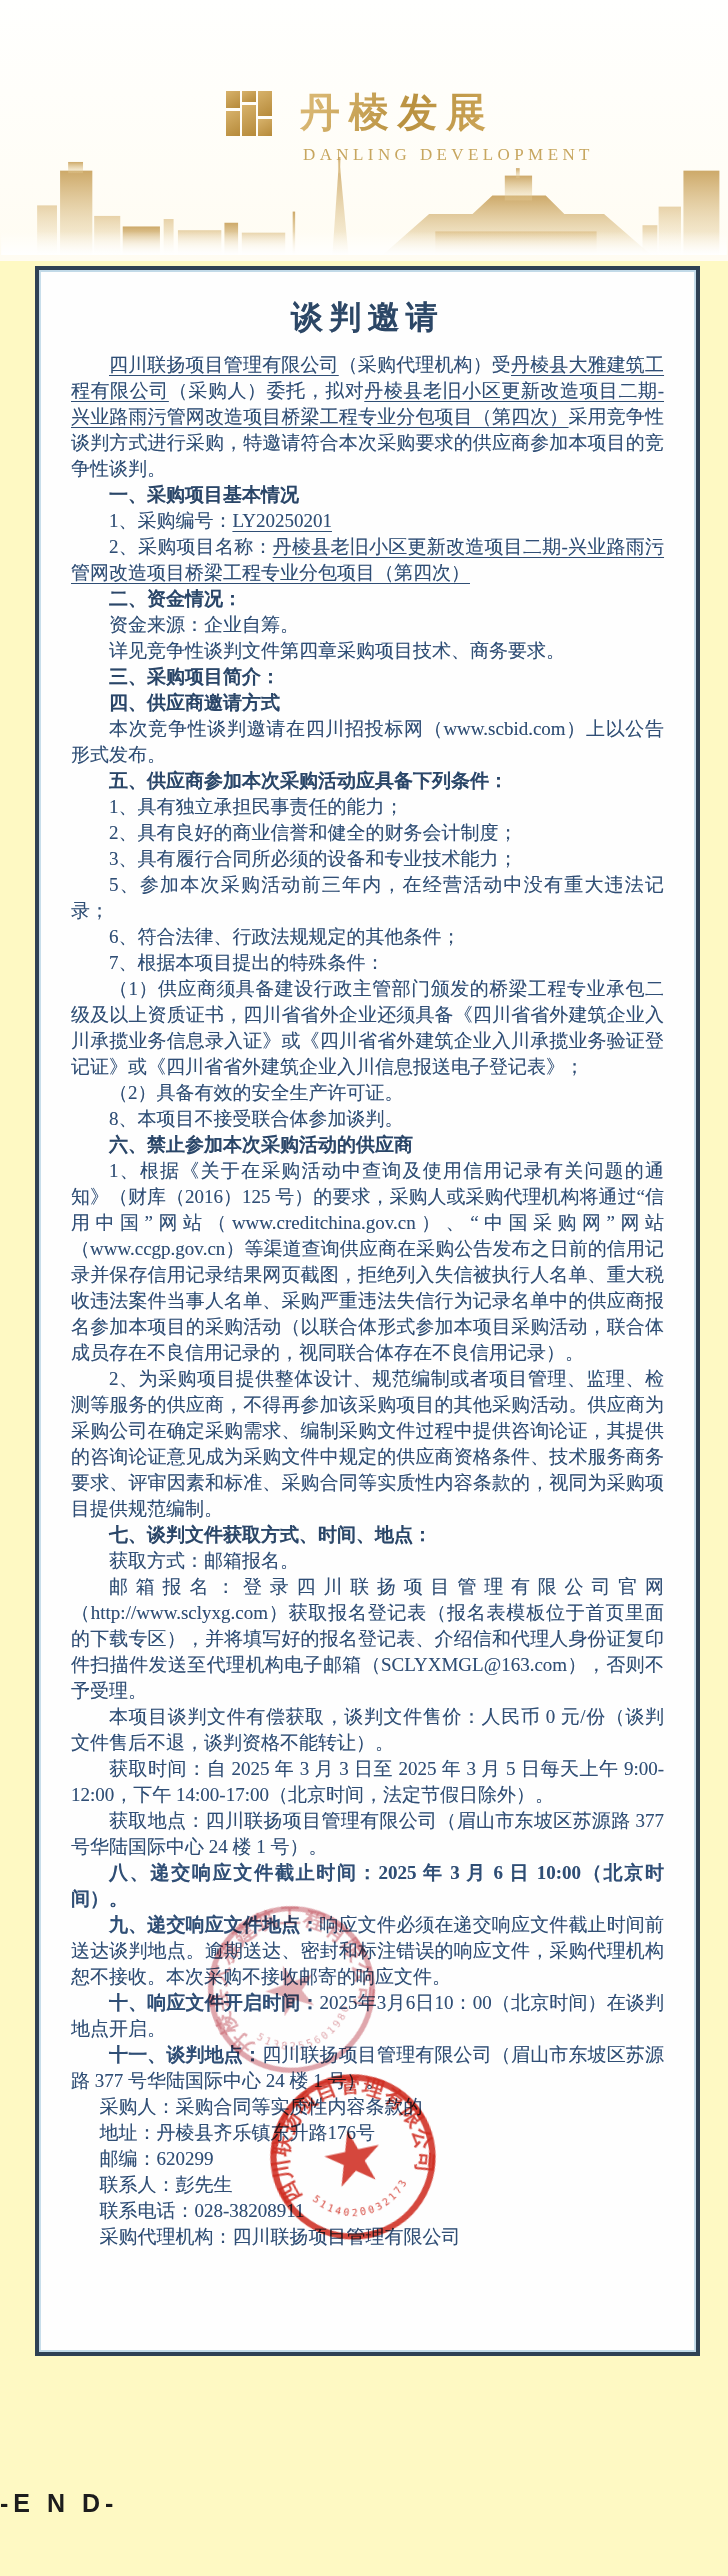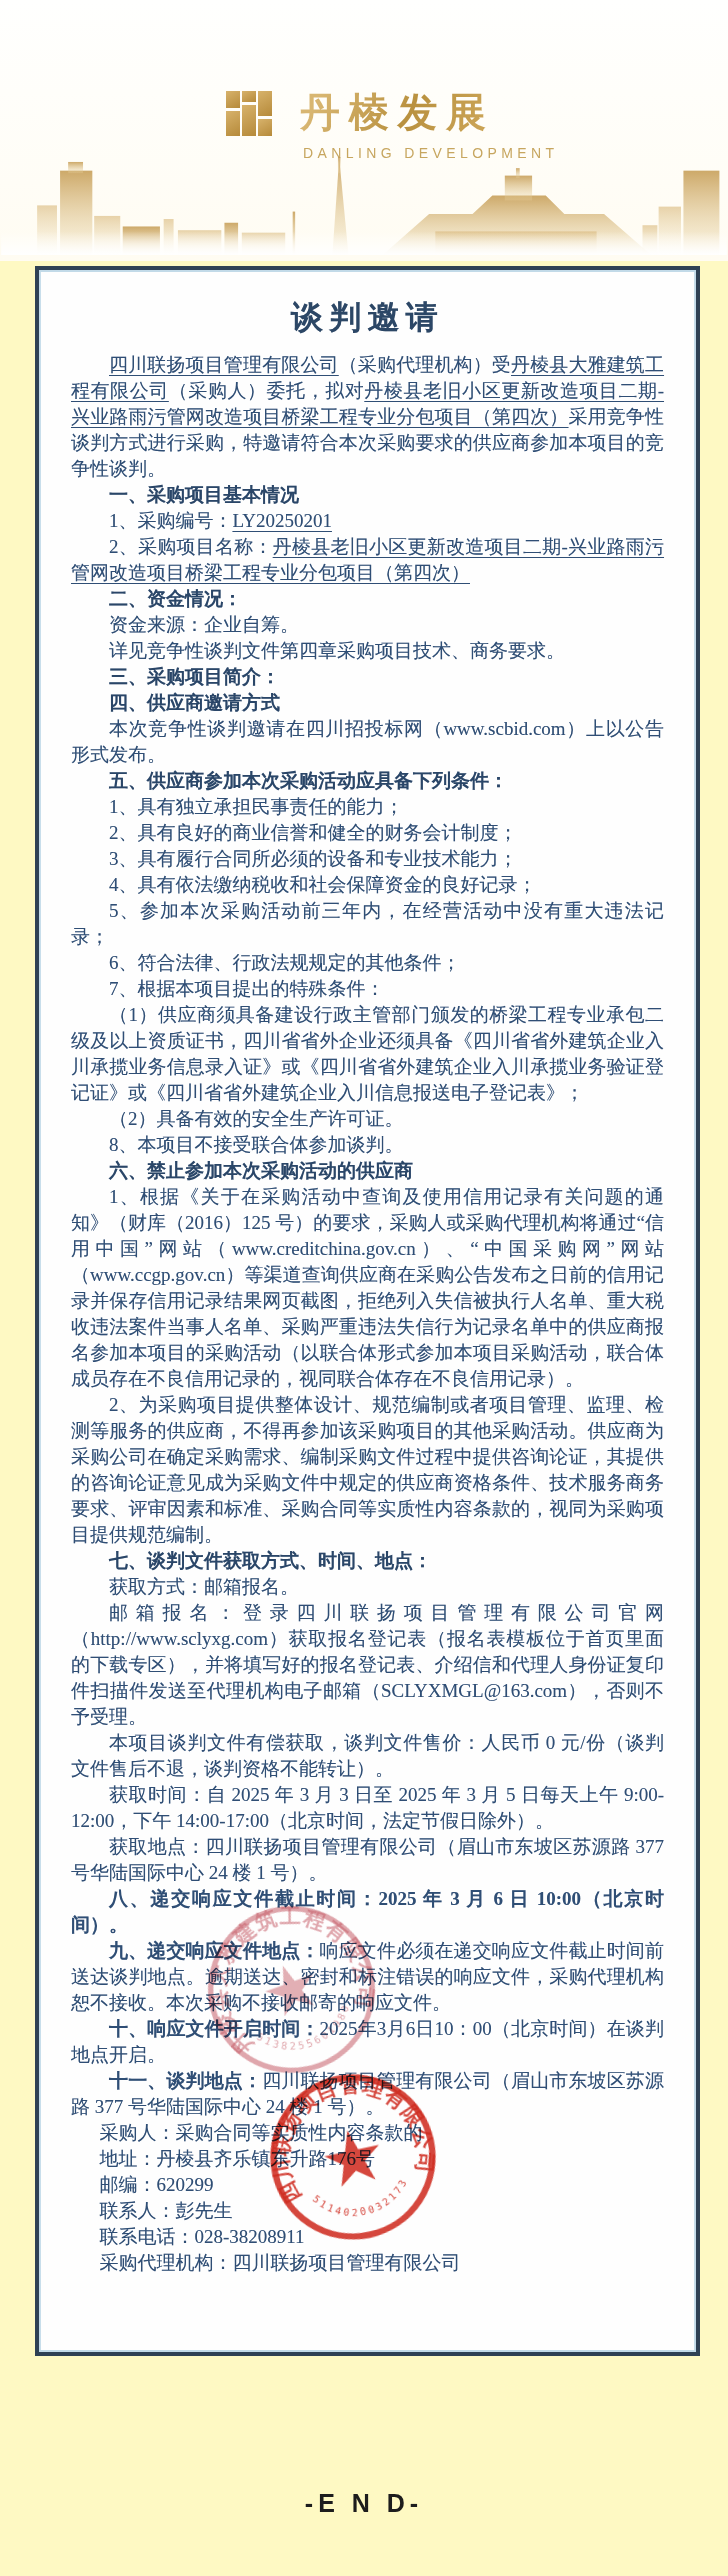--- a/index.html
+++ b/index.html
@@ -15,22 +15,22 @@
     display:grid;grid-template-columns:1fr 1fr 1fr;column-gap:2.5px;}
   .logo-col{display:grid;row-gap:2.5px;}
   .logo-col.c1{grid-template-rows:17.4px 25px;}
   .logo-col.c2{grid-template-rows:11.2px 31px;}
   .logo-col.c3{grid-template-rows:25px 17.4px;}
   .logo-col span{display:block;background:linear-gradient(150deg,#d7b26b,#b68a3a);}
   .brand-cn{position:absolute;left:300px;top:91px;font-size:40px;line-height:44px;
     font-weight:bold;letter-spacing:8.7px;white-space:nowrap;
     background:linear-gradient(120deg,#d8b671 10%,#b9913f 55%,#caa355 90%);
     -webkit-background-clip:text;background-clip:text;color:transparent;}
-  .brand-en{position:absolute;left:303px;top:145px;font-size:14px;letter-spacing:4.4px;
-    color:#c7a65f;font-family:Liberation Sans, sans-serif;white-space:nowrap;}
+  .brand-en{position:absolute;left:303px;top:145px;font-size:17px;letter-spacing:4.4px;
+    color:#c7a65f;font-family:Liberation Serif, serif;white-space:nowrap;}
   .skyline{position:absolute;left:0;top:157px;width:728px;height:98px;}
   
   .frame{
     position:absolute;left:35px;top:266px;width:665px;height:2090px;
     box-sizing:border-box;border:4.4px solid #2f4154;background:#fefefe;
     box-shadow:inset 0 0 0 1.9px rgba(183,211,228,.85);
     padding:16px 32px 0 32px;overflow:hidden;
   }
   .doc-title{
     text-align:center;font-size:32px;font-weight:bold;letter-spacing:6.2px;
@@ -52,21 +52,21 @@
   .stamp text{font-family:"Liberation Serif","DejaVu Serif",serif;}
   .stamp .seal-text{font-size:36px;font-weight:bold;letter-spacing:2px;}
   .stamp .seal-num{font-size:17px;letter-spacing:5px;
     font-family:"DejaVu Sans Mono",monospace;}
   .stamp1{left:203px;top:1901px;width:177px;height:177px;
     color:rgba(198,95,105,.55);transform:rotate(-20deg);filter:blur(0.2px);}
   .stamp2{left:266px;top:2070px;width:174px;height:174px;
     color:rgba(208,46,34,.88);transform:rotate(-12deg);filter:blur(0.2px);}
   
   .end-label{
-    position:absolute;top:2489px;left:0;width:728px;text-align:center;
+    position:absolute;top:2489px;left:0;width:728px;text-align:left;
     font-size:25px;font-weight:bold;letter-spacing:5px;color:#1d1d1d;
     font-family:"Liberation Sans",sans-serif;
   }
 </style>
 </head>
 <body>
 
 <div class="page">
 
   <div class="header">
@@ -138,21 +138,20 @@
         <div class="blk h"><span>二、资金情况：</span></div>
         <div class="blk"><span>资金来源：企业自筹。</span></div>
         <div class="blk"><span>详见竞争性谈判文件第四章采购项目技术、商务要求。</span></div>
         <div class="blk h"><span>三、采购项目简介：</span></div>
         <div class="blk h"><span>四、供应商邀请方式</span></div>
         <div class="blk"><span>本次竞争性谈判邀请在四川招投标网（www.scbid.com）上以公告形式发布。</span></div>
         <div class="blk h"><span>五、供应商参加本次采购活动应具备下列条件：</span></div>
         <div class="blk"><span>1、具有独立承担民事责任的能力；</span></div>
         <div class="blk"><span>2、具有良好的商业信誉和健全的财务会计制度；</span></div>
         <div class="blk"><span>3、具有履行合同所必须的设备和专业技术能力；</span></div>
-        <div class="blk"><span>4、具有依法缴纳税收和社会保障资金的良好记录；</span></div>
         <div class="blk"><span>5、参加本次采购活动前三年内，在经营活动中没有重大违法记录；</span></div>
         <div class="blk"><span>6、符合法律、行政法规规定的其他条件；</span></div>
         <div class="blk"><span>7、根据本项目提出的特殊条件：</span></div>
         <div class="blk"><span>（1）供应商须具备建设行政主管部门颁发的桥梁工程专业承包二级及以上资质证书，四川省省外企业还须具备《四川省省外建筑企业入川承揽业务信息录入证》或《四川省省外建筑企业入川承揽业务验证登记证》或《四川省省外建筑企业入川信息报送电子登记表》；</span></div>
         <div class="blk"><span>（2）具备有效的安全生产许可证。</span></div>
         <div class="blk"><span>8、本项目不接受联合体参加谈判。</span></div>
         <div class="blk h"><span>六、禁止参加本次采购活动的供应商</span></div>
         <div class="blk"><span>1、根据《关于在采购活动中查询及使用信用记录有关问题的通知》（财库（2016）125 号）的要求，采购人或采购代理机构将通过“信用中国”网站（www.creditchina.gov.cn）、“中国采购网”网站（www.ccgp.gov.cn）等渠道查询供应商在采购公告发布之日前的信用记录并保存信用记录结果网页截图，拒绝列入失信被执行人名单、重大税收违法案件当事人名单、采购严重违法失信行为记录名单中的供应商报名参加本项目的采购活动（以联合体形式参加本项目采购活动，联合体成员存在不良信用记录的，视同联合体存在不良信用记录）。</span></div>
         <div class="blk"><span>2、为采购项目提供整体设计、规范编制或者项目管理、监理、检测等服务的供应商，不得再参加该采购项目的其他采购活动。供应商为采购公司在确定采购需求、编制采购文件过程中提供咨询论证，其提供的咨询论证意见成为采购文件中规定的供应商资格条件、技术服务商务要求、评审因素和标准、采购合同等实质性内容条款的，视同为采购项目提供规范编制。</span></div>
         <div class="blk h"><span>七、谈判文件获取方式、时间、地点：</span></div>

